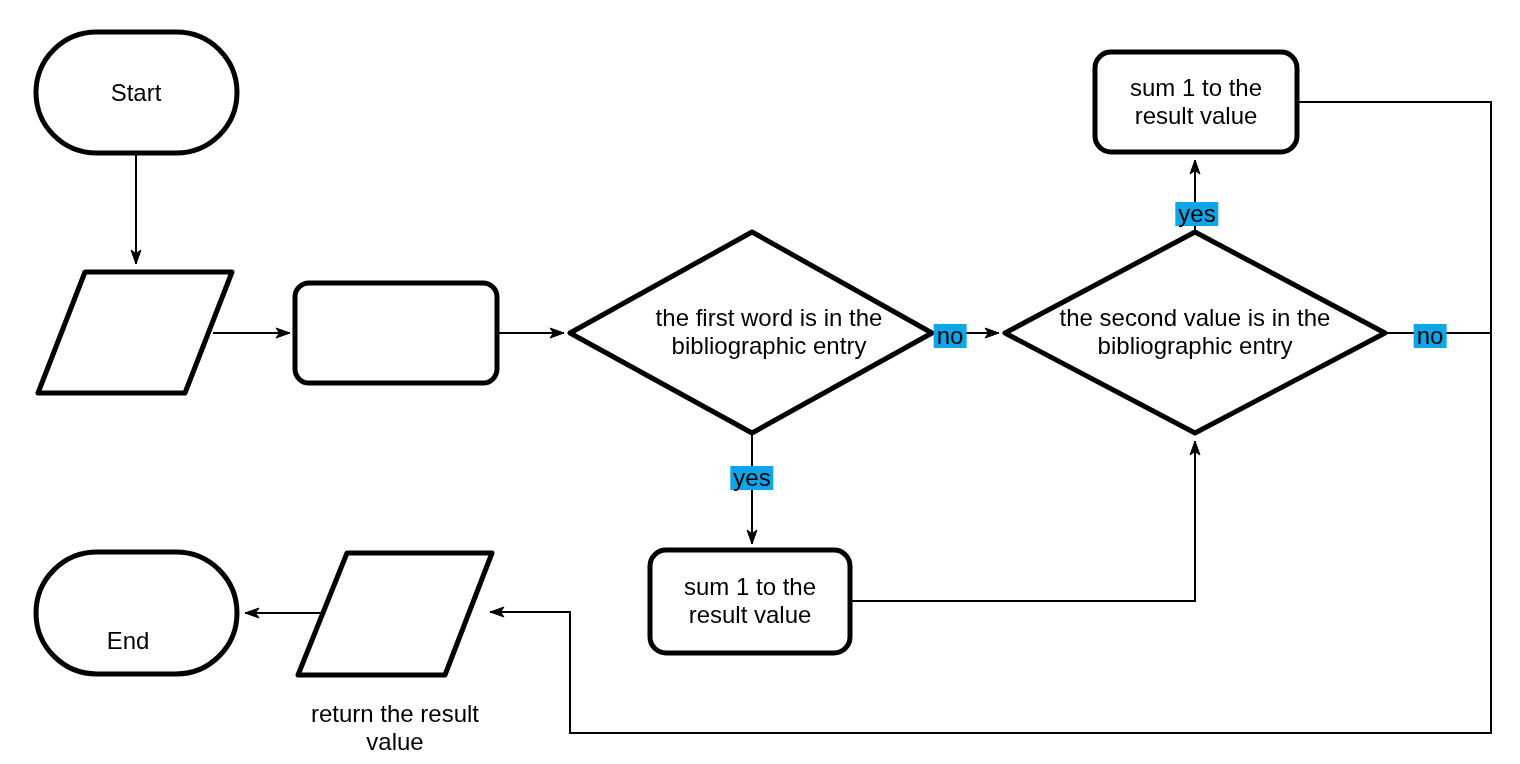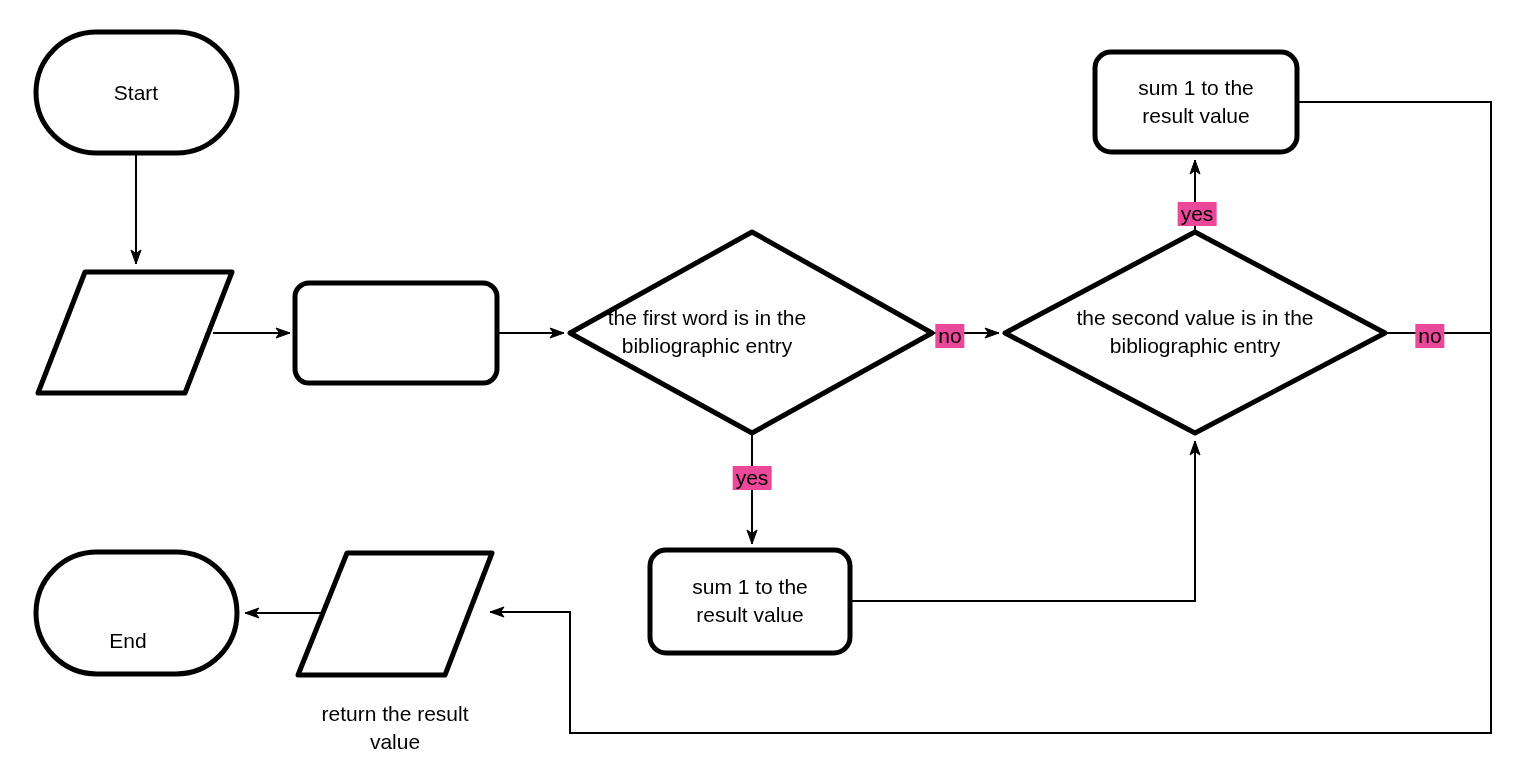--- a/index.html
+++ b/index.html
@@ -30,26 +30,26 @@
     fill: none;
     stroke: #000000;
     stroke-width: 2;
   }
   .lbl {
     position: absolute;
     transform: translate(-50%, -50%);
     width: max-content;
     text-align: center;
     white-space: pre-line;
-    font-size: 21px;
+    font-size: 24px;
     line-height: 28px;
     color: #000000;
   }
   .edge-lbl {
-    background: #ec4899;
+    background: #0ea5e9;
     padding: 0 3px;
     line-height: 24px;
   }
 </style>
 </head>
 <body>
 
 <div class="canvas">
 
   <svg width="1520" height="764" viewBox="0 0 1520 764">
@@ -75,21 +75,21 @@
     <rect class="shape" x="295" y="283" width="202" height="100" rx="14" ry="14"></rect>
     <path class="shape" d="M570,333 L752,232 L932,333 L752,433 Z"></path>
     <rect class="shape" x="650" y="550" width="200" height="103" rx="16" ry="16"></rect>
     <path class="shape" d="M1005,333 L1195,232 L1385,333 L1195,433 Z"></path>
     <rect class="shape" x="1095" y="52" width="202" height="100" rx="16" ry="16"></rect>
     <path class="shape" d="M347,553 L492,553 L445,675 L298,675 Z"></path>
     <rect class="shape" x="36" y="552" width="201" height="122" rx="61" ry="61"></rect>
   </svg>
 
   <div class="lbl" style="left:136px; top:93px;">Start</div>
-  <div class="lbl" style="left:707px; top:332px;">the first word is in the
+  <div class="lbl" style="left:769px; top:332px;">the first word is in the
 bibliographic entry</div>
   <div class="lbl" style="left:750px; top:601px;">sum 1 to the
 result value</div>
   <div class="lbl" style="left:1195px; top:332px;">the second value is in the
 bibliographic entry</div>
   <div class="lbl" style="left:1196px; top:102px;">sum 1 to the
 result value</div>
   <div class="lbl" style="left:395px; top:715px;margin-top:13px;">return the result
 value</div>
   <div class="lbl" style="left:128px; top:613px;margin-top:28px;">End</div>

